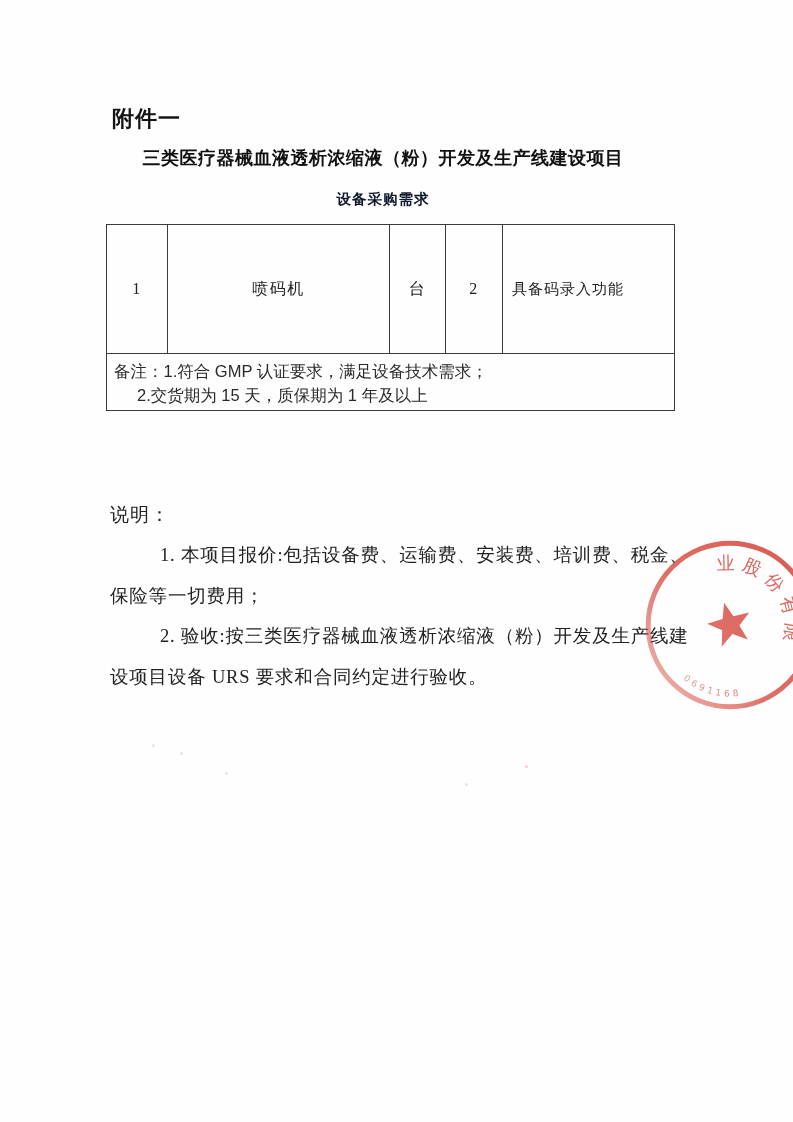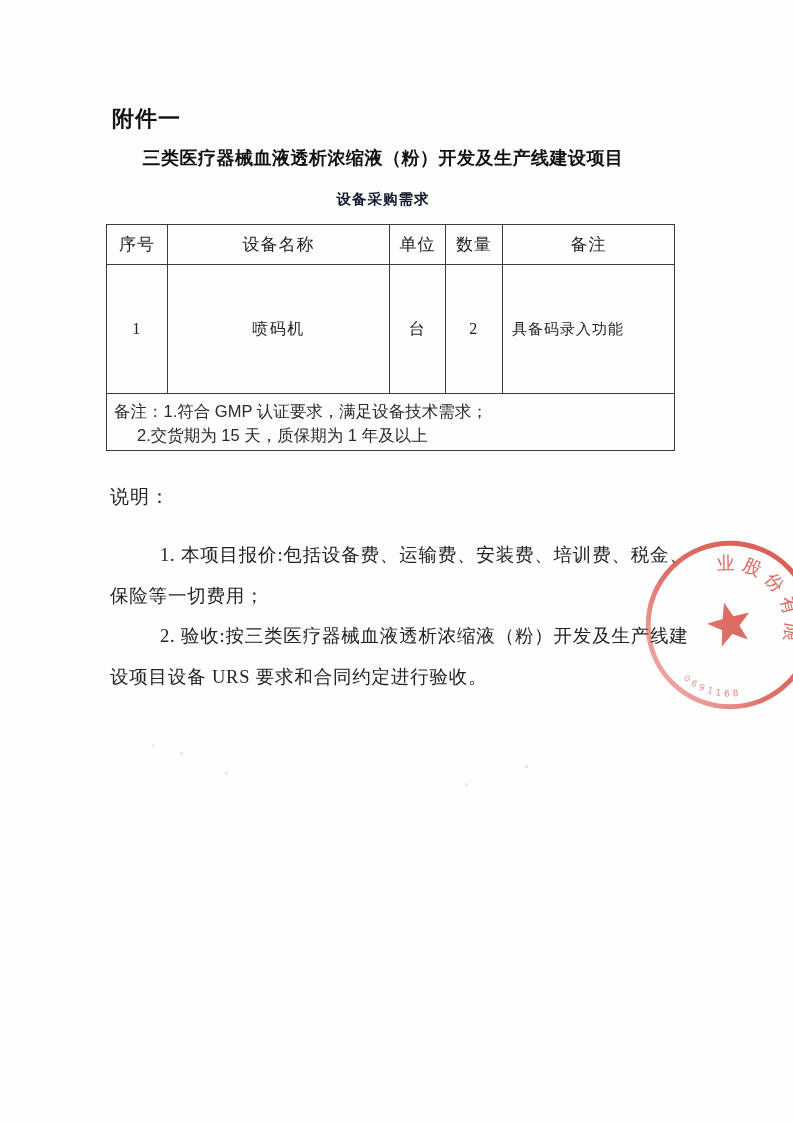--- a/index.html
+++ b/index.html
@@ -83,21 +83,21 @@
     padding: 5px 6px 2px 7px;
     font-family: "Liberation Sans", sans-serif;
     font-size: 16.5px;
     line-height: 24px;
     letter-spacing: 0;
     color: #2a2a2a;
   }
   .footnote-line2 { margin-left: 23px; }
   .notes-heading {
     position: absolute;
-    left: 110px; top: 484px;
+    left: 110px; top: 502px;
     font-size: 19px;
     letter-spacing: 1px;
     color: #222;
   }
   .note-line {
     position: absolute;
     font-size: 18.5px;
     letter-spacing: 0.8px;
     color: #222;
     white-space: nowrap;
@@ -132,27 +132,20 @@
 
   <table class="req-table">
     <colgroup>
       <col style="width:61px">
       <col style="width:222px">
       <col style="width:56px">
       <col style="width:57px">
       <col style="width:172px">
     </colgroup>
     <tbody>
-      <tr class="header-row">
-        <td>序号</td>
-        <td>设备名称</td>
-        <td>单位</td>
-        <td>数量</td>
-        <td>备注</td>
-      </tr>
       <tr class="data-row">
         <td>1</td>
         <td>喷码机</td>
         <td>台</td>
         <td>2</td>
         <td class="remark-cell">具备码录入功能</td>
       </tr>
       <tr class="footnote-row">
         <td colspan="5">
           <div><span>备注：</span><span>1.符合 GMP 认证要求，满足设备技术需求；</span></div>

